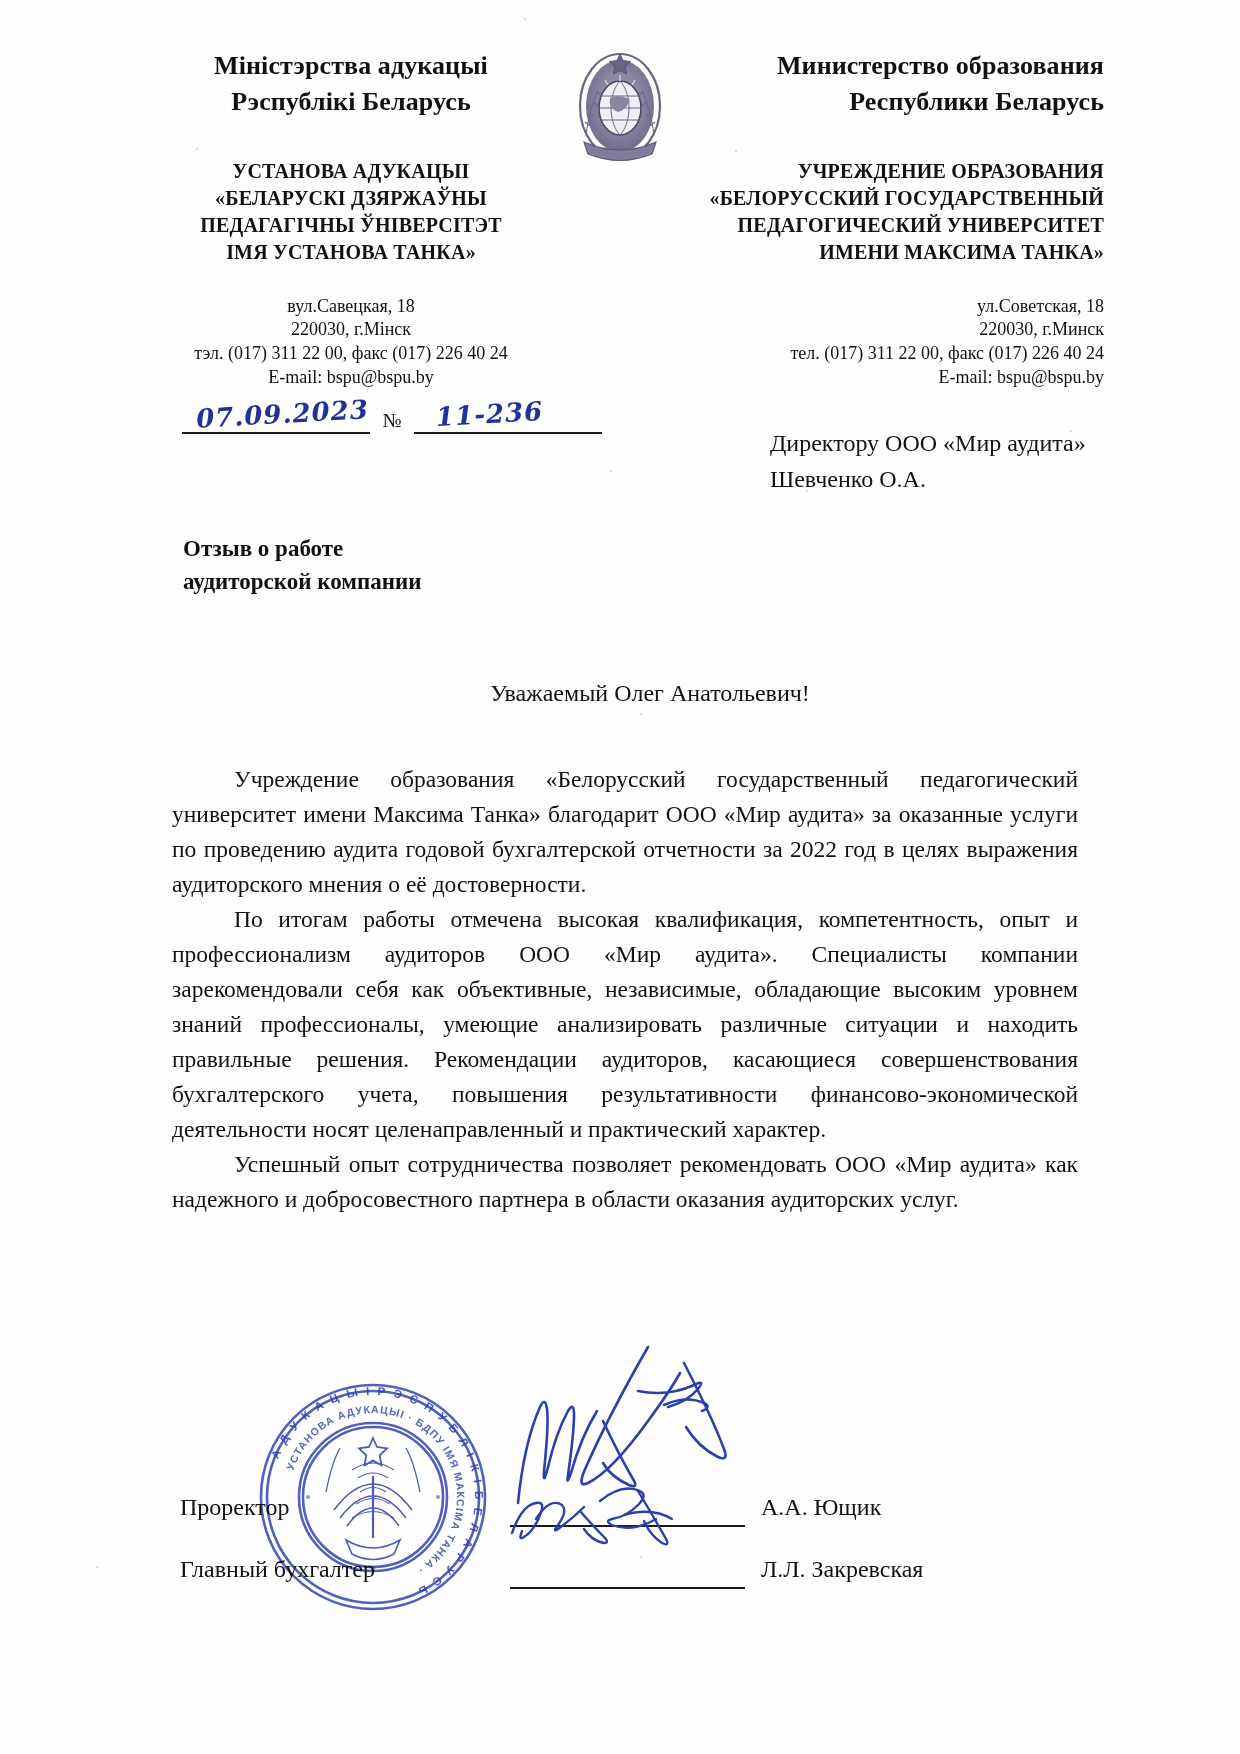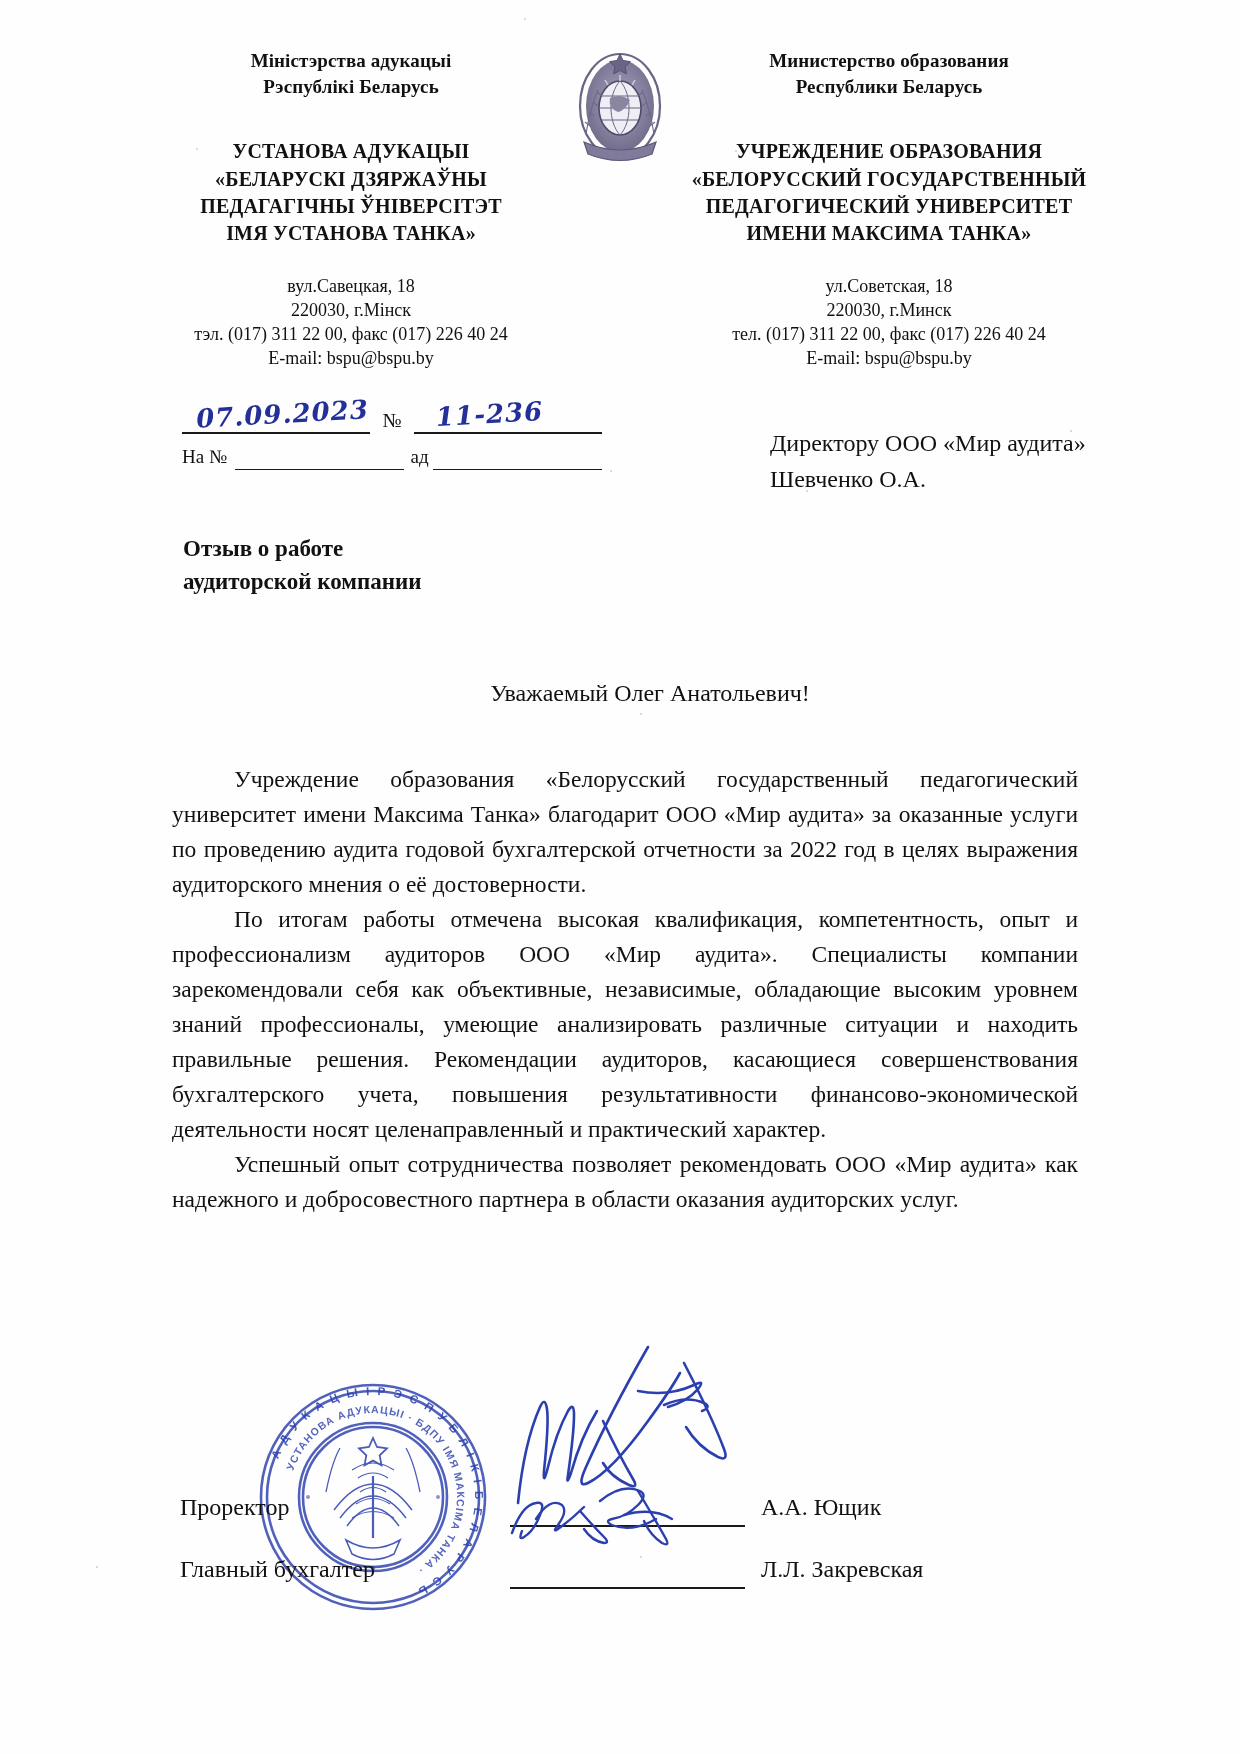--- a/index.html
+++ b/index.html
@@ -27,24 +27,24 @@
     width: 100%;
     display: flex;
     justify-content: center;
     align-items: flex-start;
   }
   .lh-col {
     width: 430px;
     text-align: center;
   }
   .lh-col.left  { padding-right: 6px; }
-  .lh-col.right { padding-left: 6px; }
+  .lh-col.right { padding-left: 6px; text-align: right; }
 
   .ministry {
-    font-size: 19px;
+    font-size: 26px;
     font-weight: bold;
     line-height: 1.38;
     letter-spacing: .1px;
   }
   .org {
     margin-top: 38px;
     font-size: 20px;
     font-weight: bold;
     line-height: 1.36;
     letter-spacing: .2px;
@@ -314,30 +314,20 @@
   </div>
 
   <div class="refblock">
     <div class="refrow">
       <div class="rule">
         <span class="hand" style="left:14px;">07.09.2023</span>
       </div>
       <div class="no-label">№</div>
       <div class="rule">
         <span class="hand" style="left:22px;">11-236</span>
-      </div>
-    </div>
-    <div class="refrow">
-      <div class="na-label">На №</div>
-      <div class="rule thin">
-        <span class="hand" style="left:10px;font-size:22px"></span>
-      </div>
-      <div class="ad-label">ад</div>
-      <div class="rule thin">
-        <span class="hand" style="left:10px;font-size:22px"></span>
       </div>
     </div>
   </div>
 
   <div class="addressee">
     <div>Директору ООО «Мир аудита»</div>
     <div>Шевченко О.А.</div>
   </div>
 
   <div class="subject">

